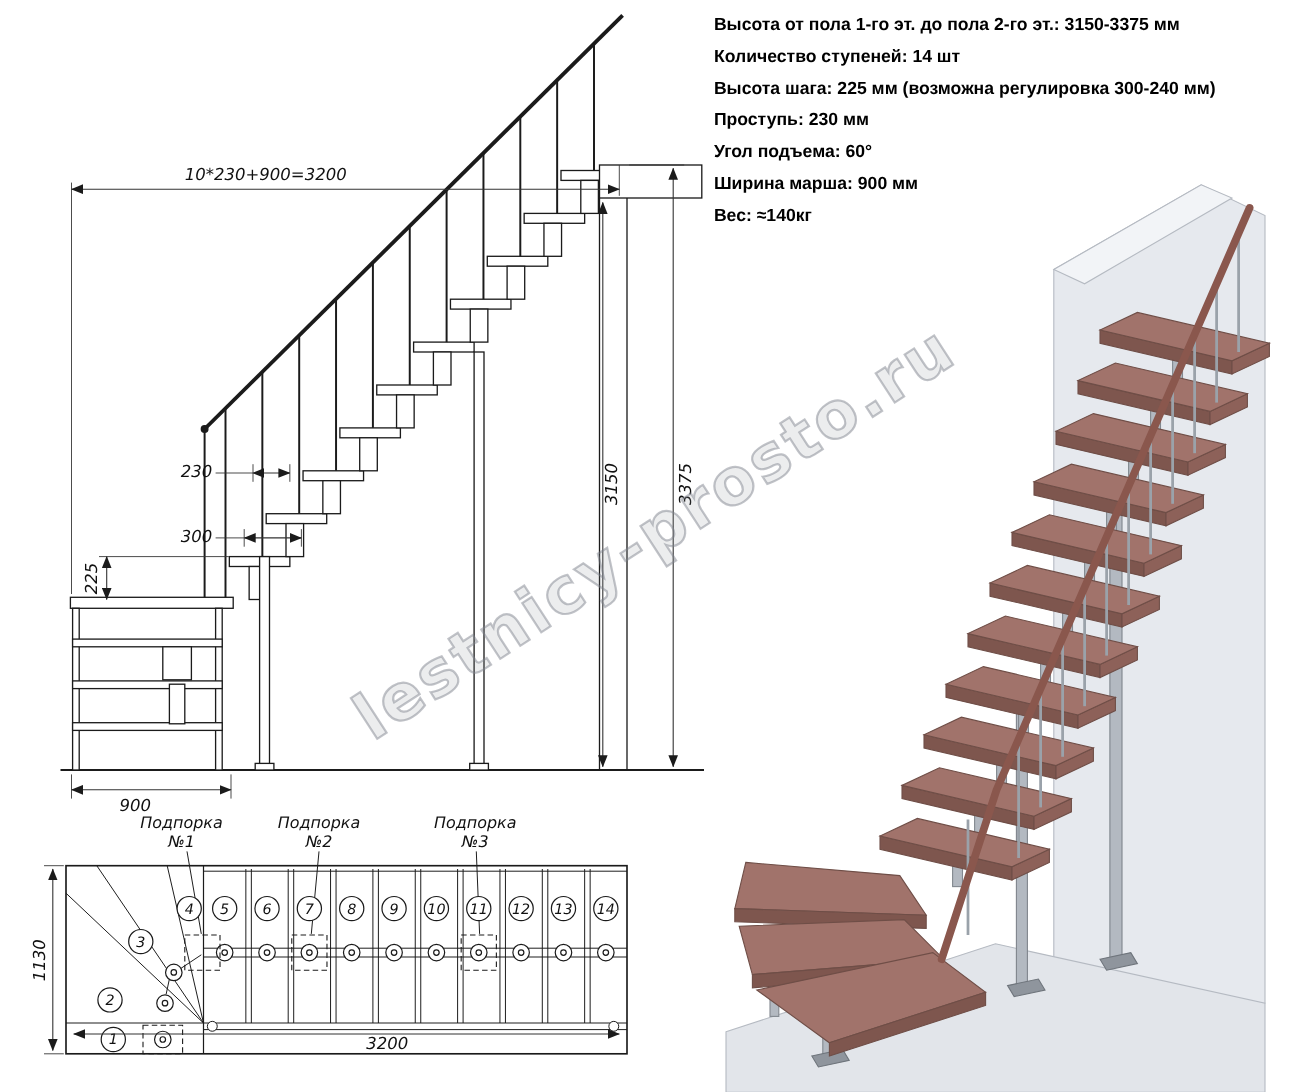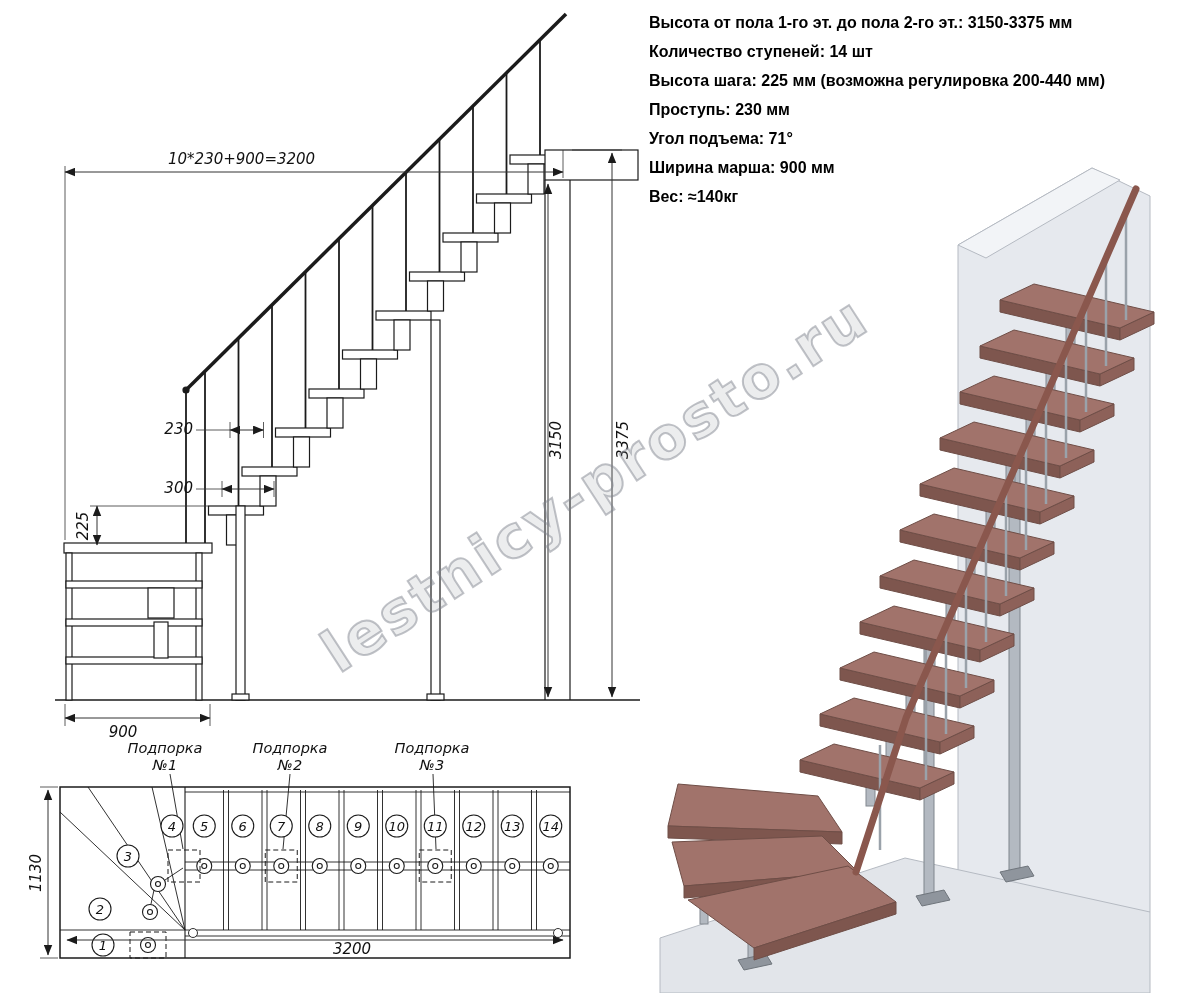--- a/index.html
+++ b/index.html
@@ -360,22 +360,22 @@
       <line x1="1126" y1="320" x2="1126" y2="212"></line>
       <line x1="880" y1="850" x2="880" y2="745"></line>
     </g>
     <path d="M 856 872 L 906 718 L 1136 189" fill="none" stroke="#8a574d" stroke-width="7" stroke-linecap="round" stroke-linejoin="round"></path>
   </g>
 </svg>
 
 <div class="specs">
   <div>Высота от пола 1-го эт. до пола 2-го эт.: 3150-3375 мм</div>
   <div>Количество ступеней: 14 шт</div>
-  <div>Высота шага: 225 мм (возможна регулировка 200-440 мм)</div>
+  <div>Высота шага: 225 мм (возможна регулировка 300-240 мм)</div>
   <div>Проступь: 230 мм</div>
-  <div>Угол подъема: 71°</div>
+  <div>Угол подъема: 60°</div>
   <div>Ширина марша: 900 мм</div>
   <div>Вес: ≈140кг</div>
 </div>
 
 <div class="watermark">lestnicy-prosto.ru</div>
 
 </div>
 
 </body></html>

